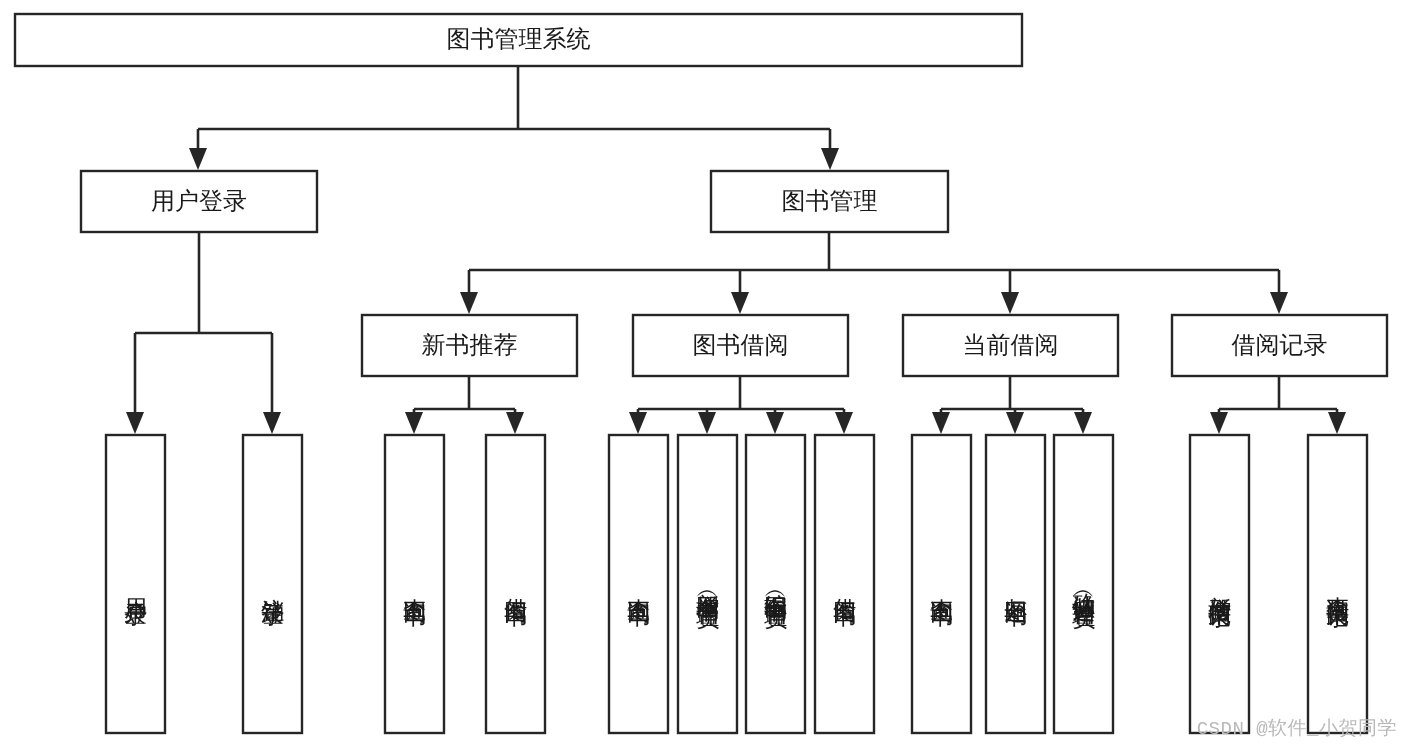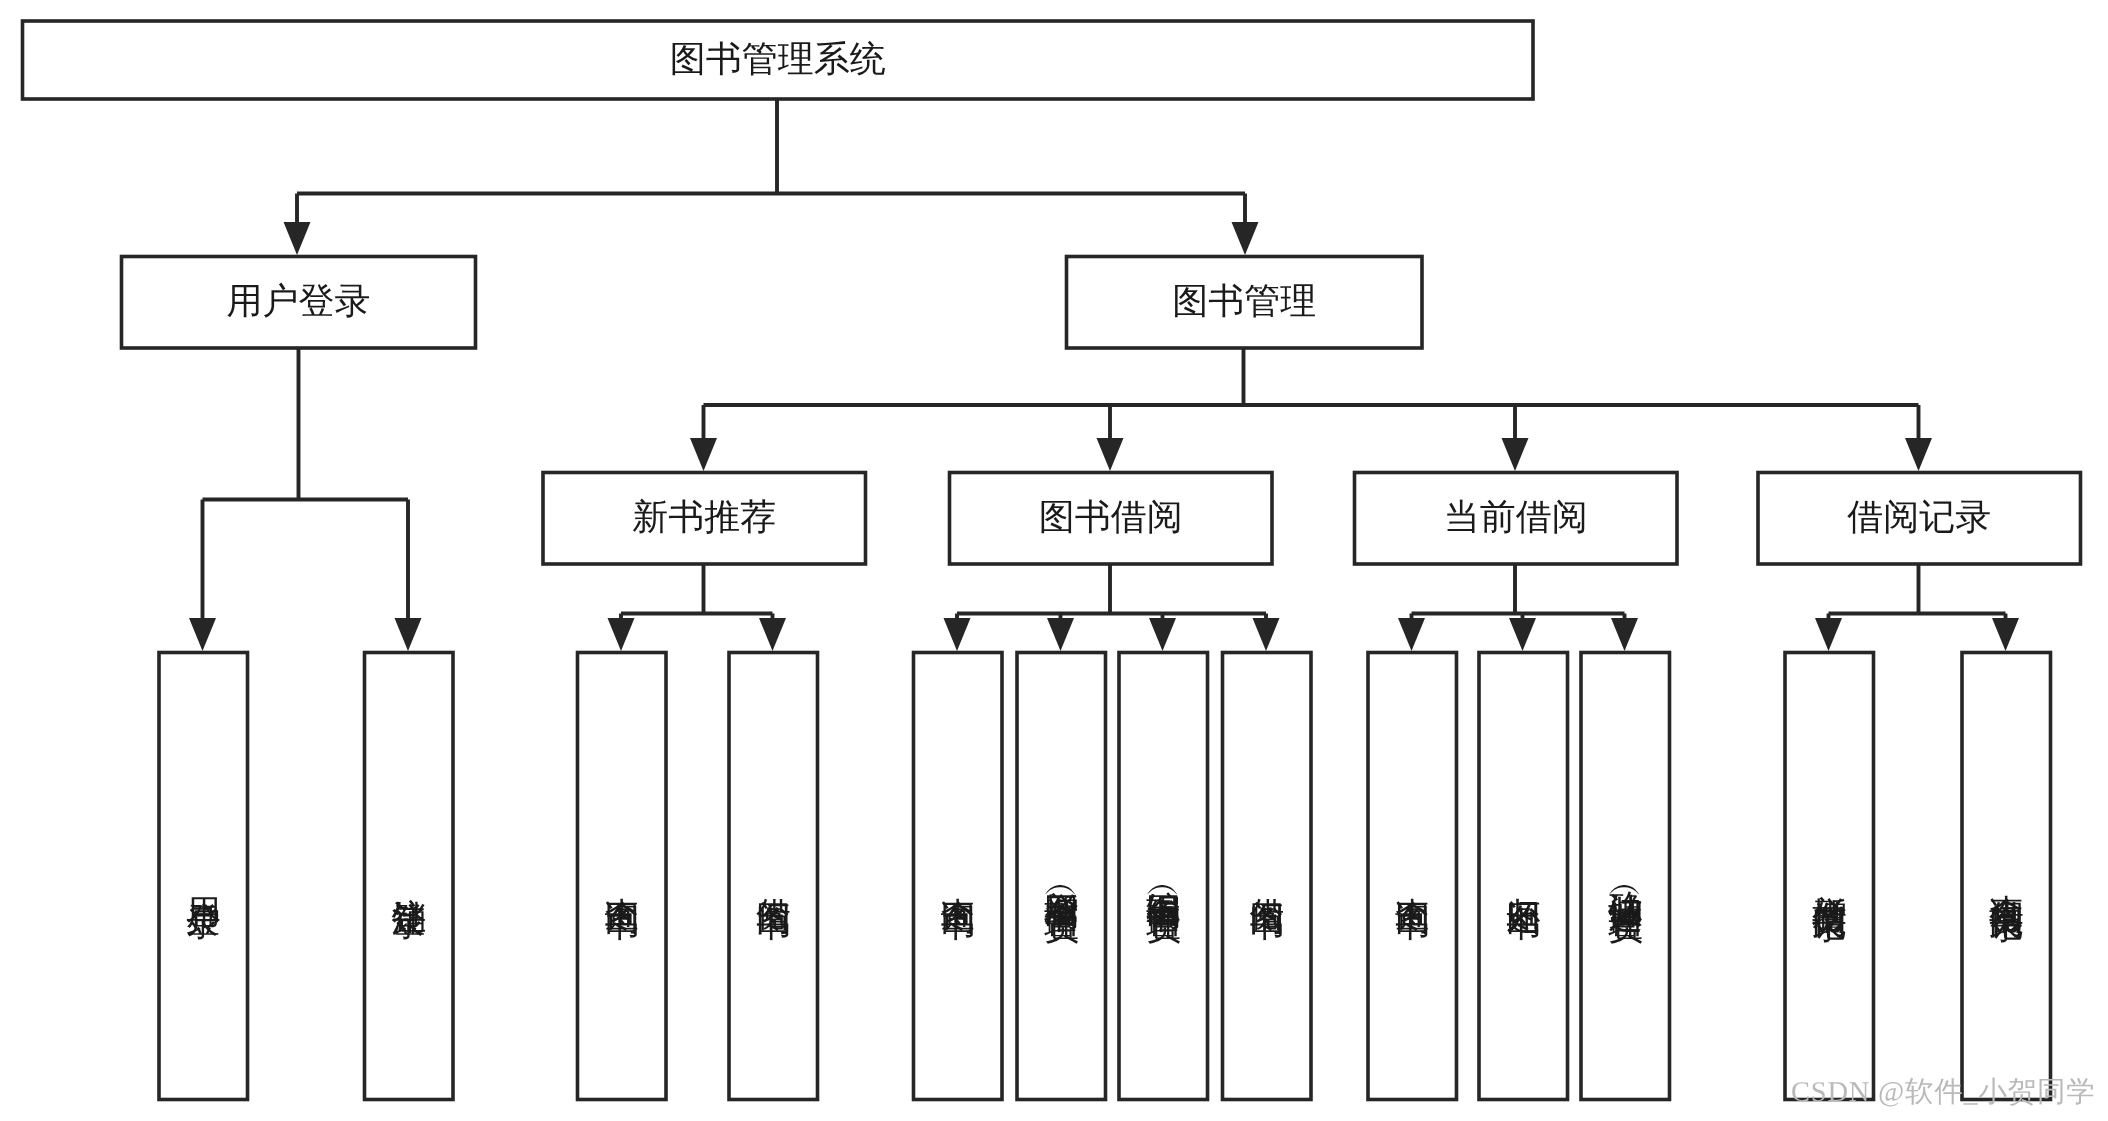--- a/index.html
+++ b/index.html
@@ -62,21 +62,21 @@
     display: flex;
     align-items: center;
     justify-content: center;
     white-space: nowrap;
     pointer-events: none;
   }
   #watermark {
     position: absolute;
     right: 8px;
     bottom: 6px;
-    font-family: Liberation Serif, serif;
+    font-family: Liberation Mono, monospace;
     font-size: 19px;
     color: #b9b9b9;
     letter-spacing: 0.5px;
     white-space: nowrap;
     user-select: none;
     padding-left: 20px;
   }
 </style>
 </head>
 <body>

